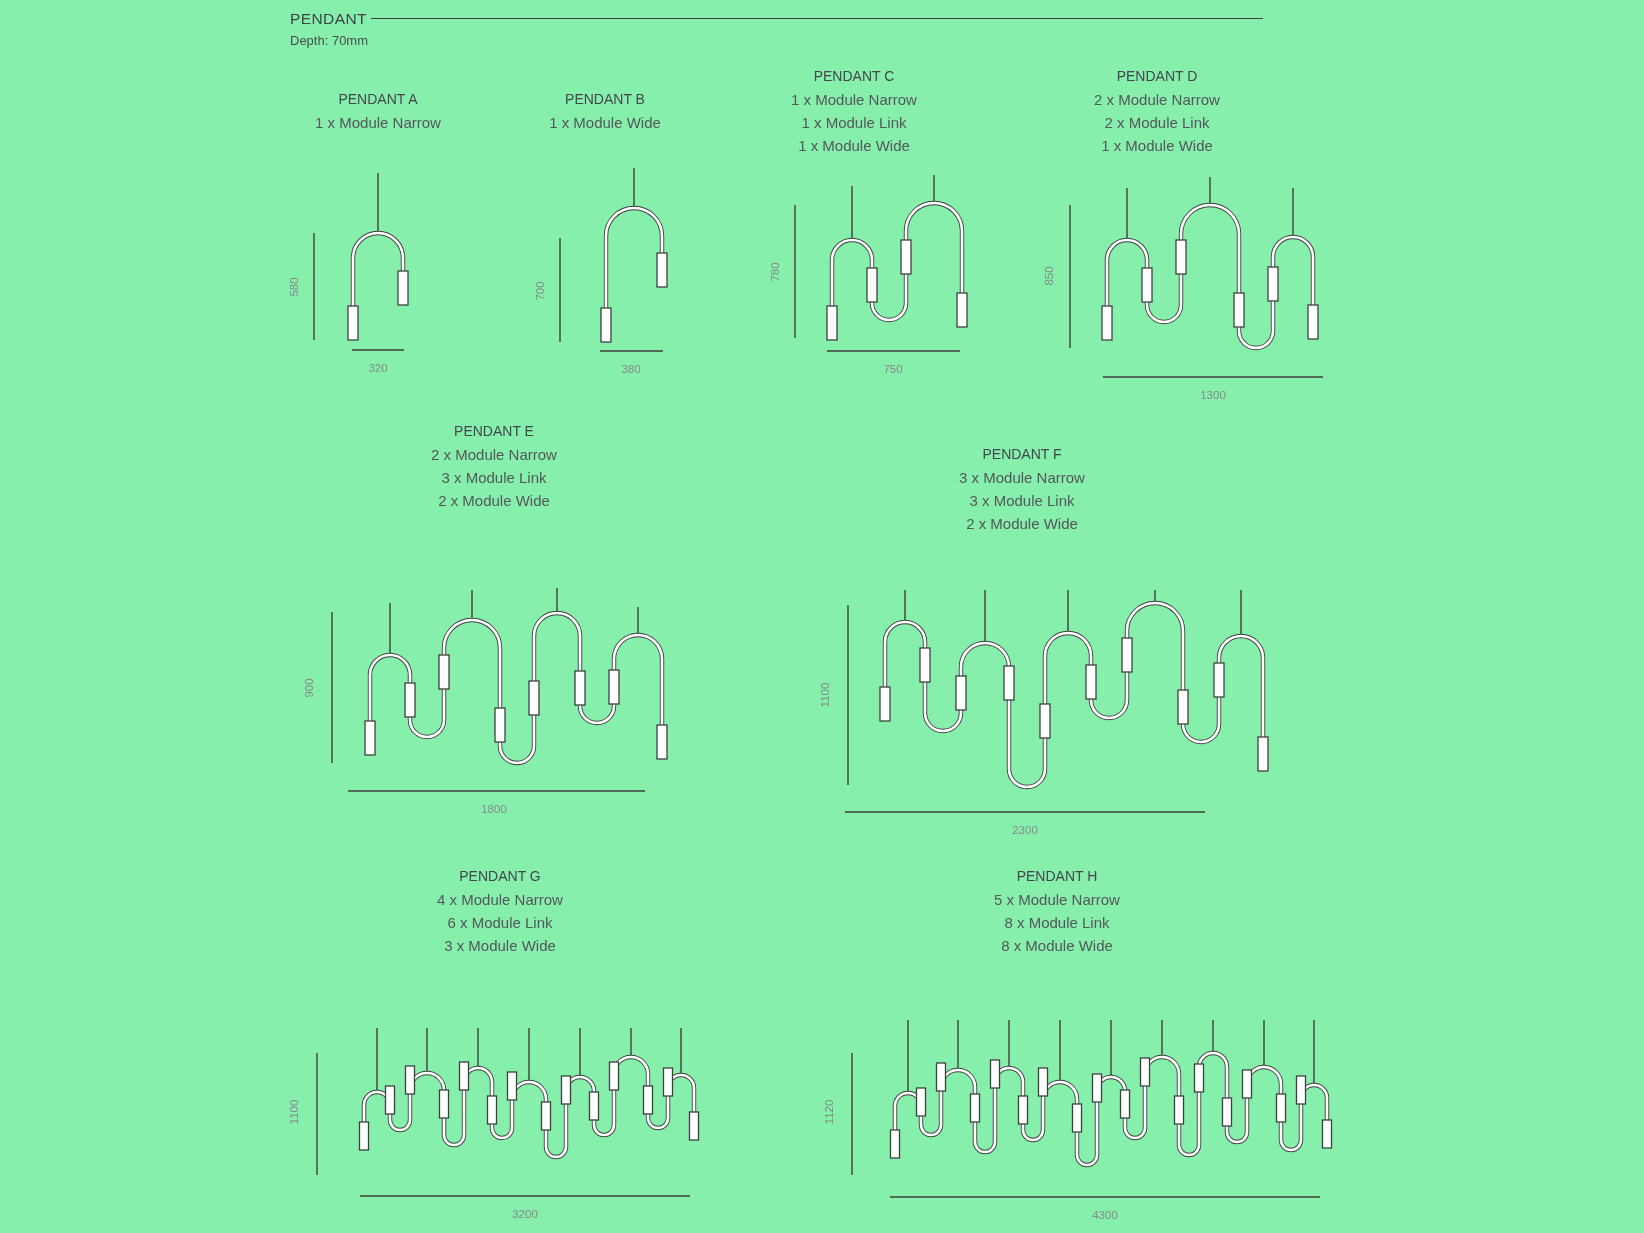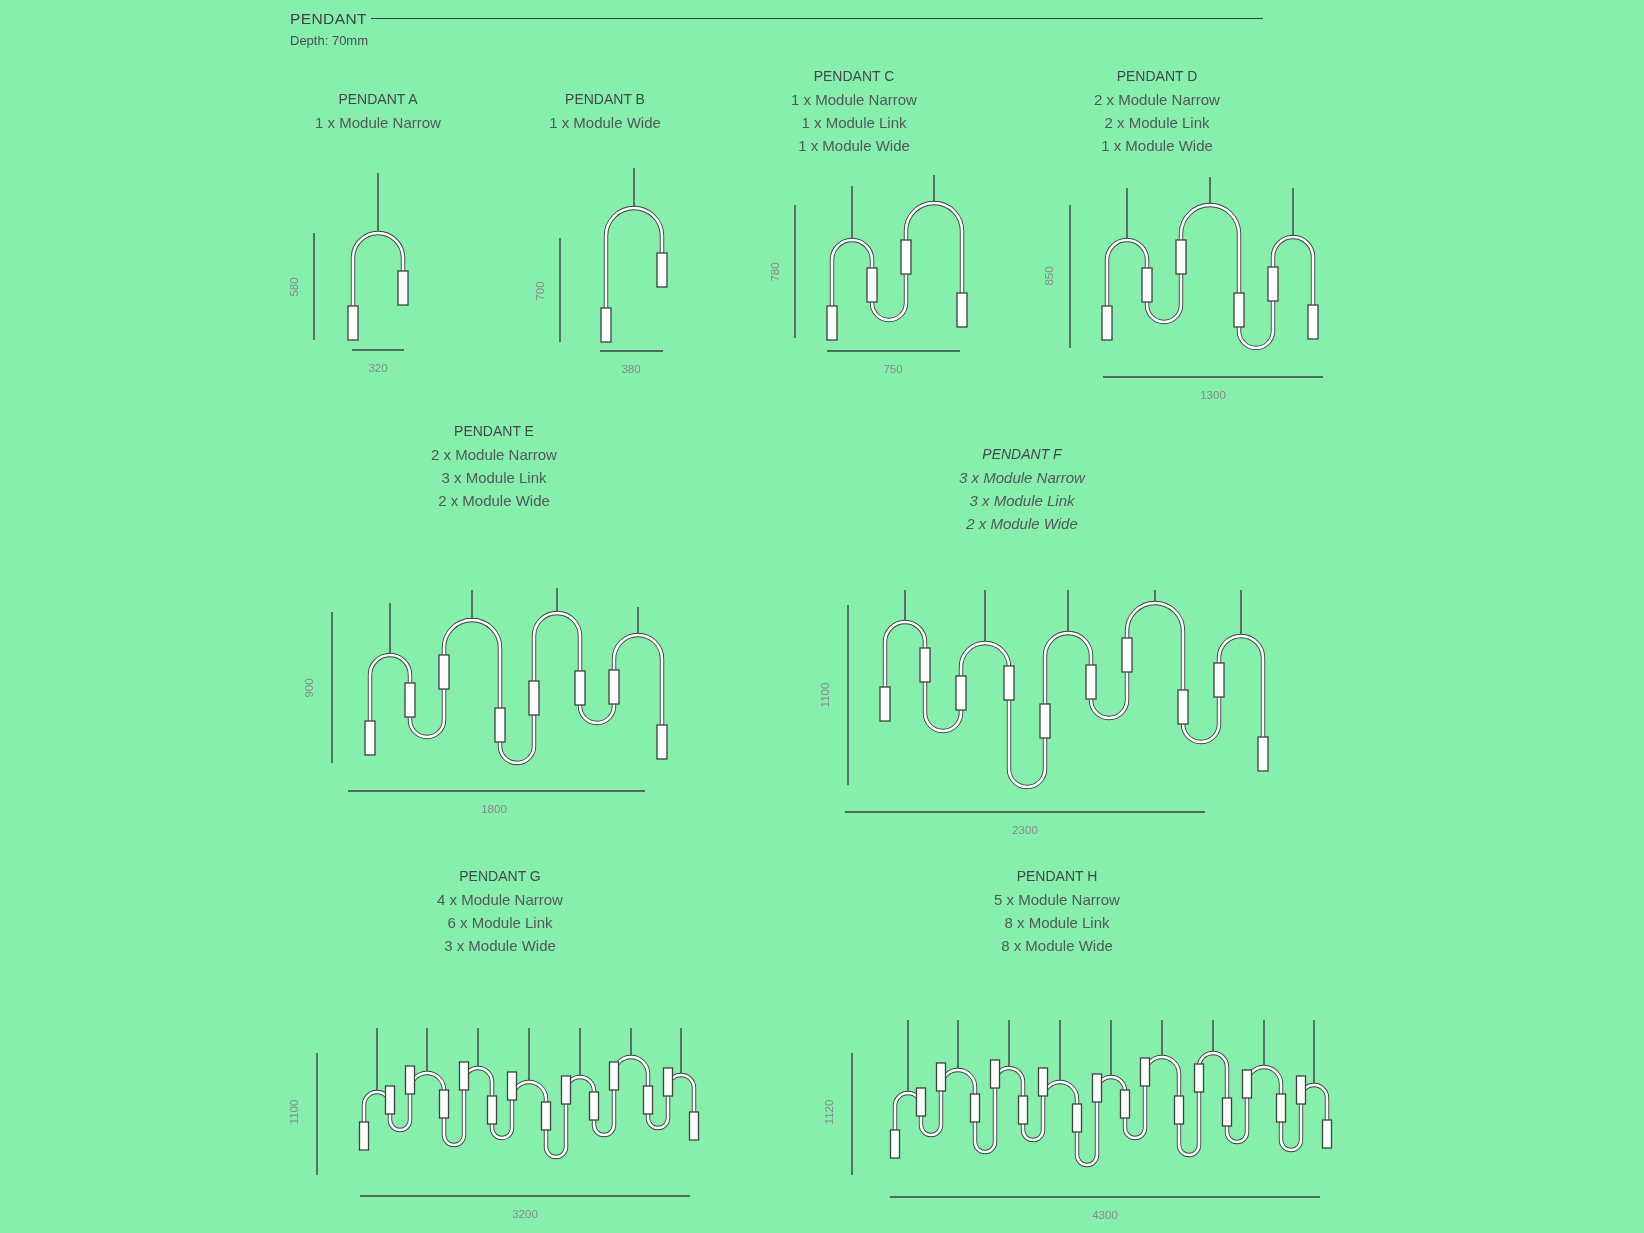--- a/index.html
+++ b/index.html
@@ -125,21 +125,21 @@
           <rect x="575" y="671" width="10" height="34" fill="#ffffff" stroke="#3f3f3f" stroke-width="1.3"></rect>
           <rect x="609" y="670" width="10" height="34" fill="#ffffff" stroke="#3f3f3f" stroke-width="1.3"></rect>
           <rect x="657" y="725" width="10" height="34" fill="#ffffff" stroke="#3f3f3f" stroke-width="1.3"></rect>
           <line x1="332" y1="612" x2="332" y2="763" stroke="#3f3f3f" stroke-width="1.4"></line>
           <text x="313" y="688" transform="rotate(-90 313 688)" text-anchor="middle" class="dim">900</text>
           <line x1="348" y1="791" x2="645" y2="791" stroke="#3f3f3f" stroke-width="1.4"></line>
           <text x="494" y="813" text-anchor="middle" class="dim">1800</text>
         </svg>
       </div>
       <div class="pendant">
-        <div class="tblock" style="left: 872px; top: 443px; font-style: italic;">
+        <div class="tblock" style="left: 872px; top: 443px;">
           <div class="ptitle">PENDANT F</div>
           <div class="pmod">3 x Module Narrow</div>
           <div class="pmod">3 x Module Link</div>
           <div class="pmod">2 x Module Wide</div>
         </div>
         <svg viewBox="800 575 490 275" width="490" height="275" style="left: 800px; top: 575px;">
           <line x1="905" y1="590" x2="905" y2="622" stroke="#3f3f3f" stroke-width="1.4"></line>
           <line x1="985" y1="590" x2="985" y2="643" stroke="#3f3f3f" stroke-width="1.4"></line>
           <line x1="1068" y1="590" x2="1068" y2="633" stroke="#3f3f3f" stroke-width="1.4"></line>
           <line x1="1155" y1="590" x2="1155" y2="603" stroke="#3f3f3f" stroke-width="1.4"></line>

